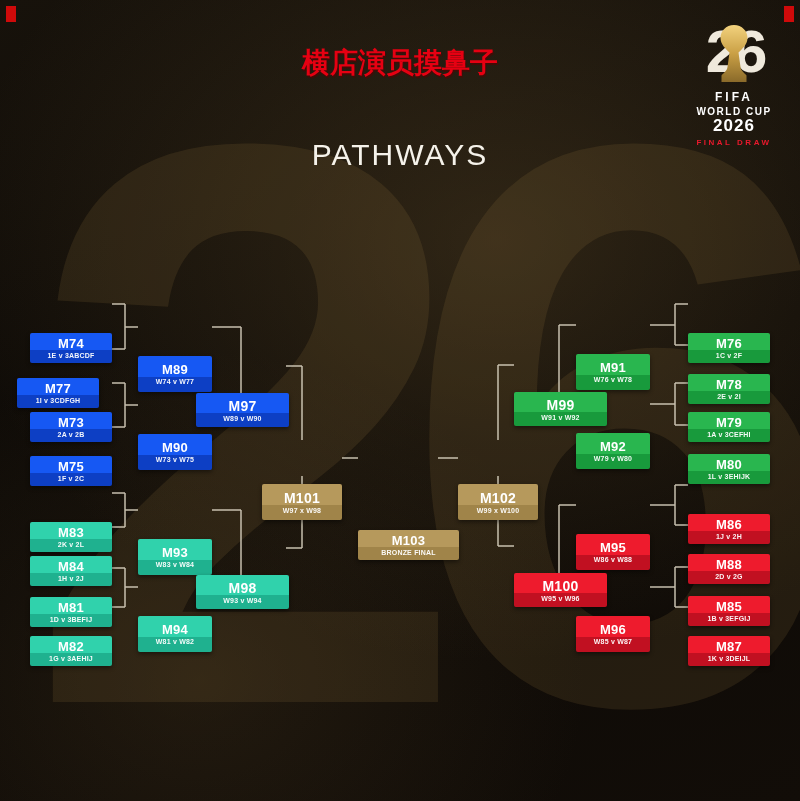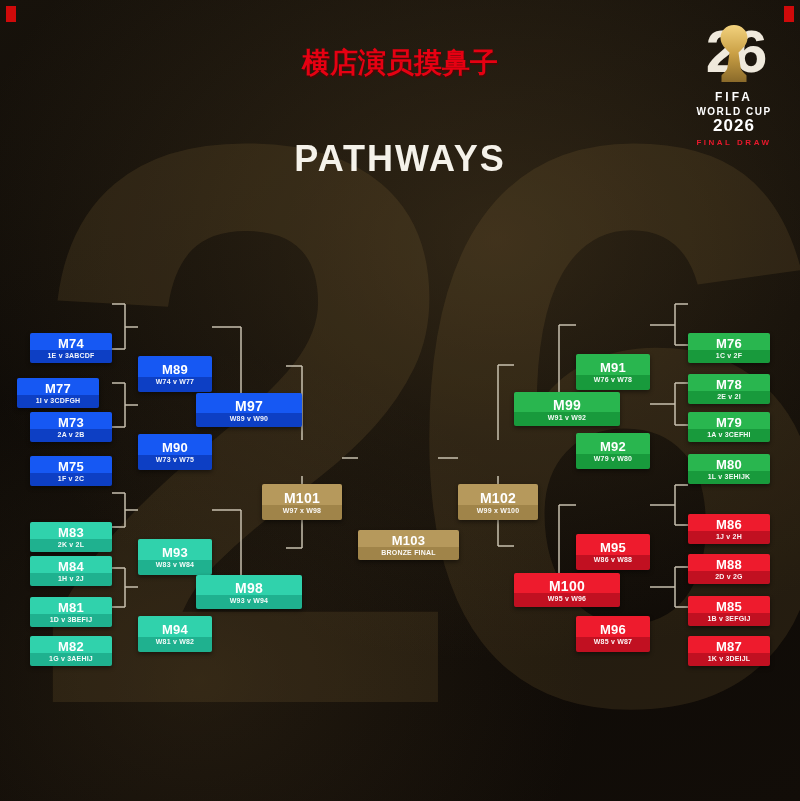--- a/index.html
+++ b/index.html
@@ -19,21 +19,21 @@
   .watermark{
     position:absolute;left:50%;top:0px;transform:translateX(-50%);
     font-size:28px;font-weight:700;color:#e60012;z-index:6;white-space:nowrap;
     text-shadow:1px 2px 0 rgba(90,0,0,.55);
     margin-top:44px;
   }
   .corner{position:absolute;top:6px;width:10px;height:16px;background:#cf0a0a;z-index:6;}
   .corner.left{left:6px}.corner.right{right:6px}
   .page-title{
     position:absolute;left:50%;top:138px;transform:translateX(-50%);
-    font-size:36px;font-weight:700;letter-spacing:2px;color:#f5f2ea;z-index:5;
+    font-size:30px;font-weight:400;letter-spacing:2px;color:#f5f2ea;z-index:5;
   }
   
   .logo{position:absolute;right:18px;top:20px;width:96px;text-align:center;z-index:5;color:#fff;}
   .logo-26{position:relative;height:68px;font-size:60px;font-weight:800;letter-spacing:-5px;line-height:64px;color:#efe9dc;}
   .logo-26 svg{position:absolute;left:50%;top:3px;transform:translateX(-50%);height:62px;}
   .logo-fifa{font-size:12px;font-weight:800;letter-spacing:3px;margin-top:2px;}
   .logo-wc{font-size:10px;font-weight:800;letter-spacing:1.5px;margin-top:2px;}
   .logo-year{font-size:17px;font-weight:800;letter-spacing:1px;line-height:1.05;}
   .logo-draw{font-size:8px;font-weight:800;letter-spacing:2.5px;color:#e8192c;margin-top:3px;}
   
@@ -48,21 +48,21 @@
   }
   .match .mid{font-size:13px;font-weight:800;letter-spacing:.3px;}
   .match .msub{font-size:7px;font-weight:700;margin-top:2px;letter-spacing:.2px;opacity:.95;}
   .blue {--c1:#1658f3;--c2:#0d3fc4;}
   .teal {--c1:#30d2ac;--c2:#1fb18f;}
   .green{--c1:#29b64f;--c2:#189a3c;}
   .red  {--c1:#ee1b2d;--c2:#c11021;}
   .gold {--c1:#b6995c;--c2:#a08449;}
   .w1{width:82px;height:30px;}
   .w2{width:74px;height:36px;}
-  .wqf{width:106px;height:34px;}
+  .wqf{width:93px;height:34px;}
   .wqf .mid{font-size:14px;}
   .wgold{width:80px;height:36px;}
   .wgold .mid{font-size:14px;}
   .wbr{width:101px;height:30px;}
   .final-box .mid{font-size:15px;letter-spacing:1.5px;}
 </style>
 </head>
 <body>
 
 <div id="stage">

